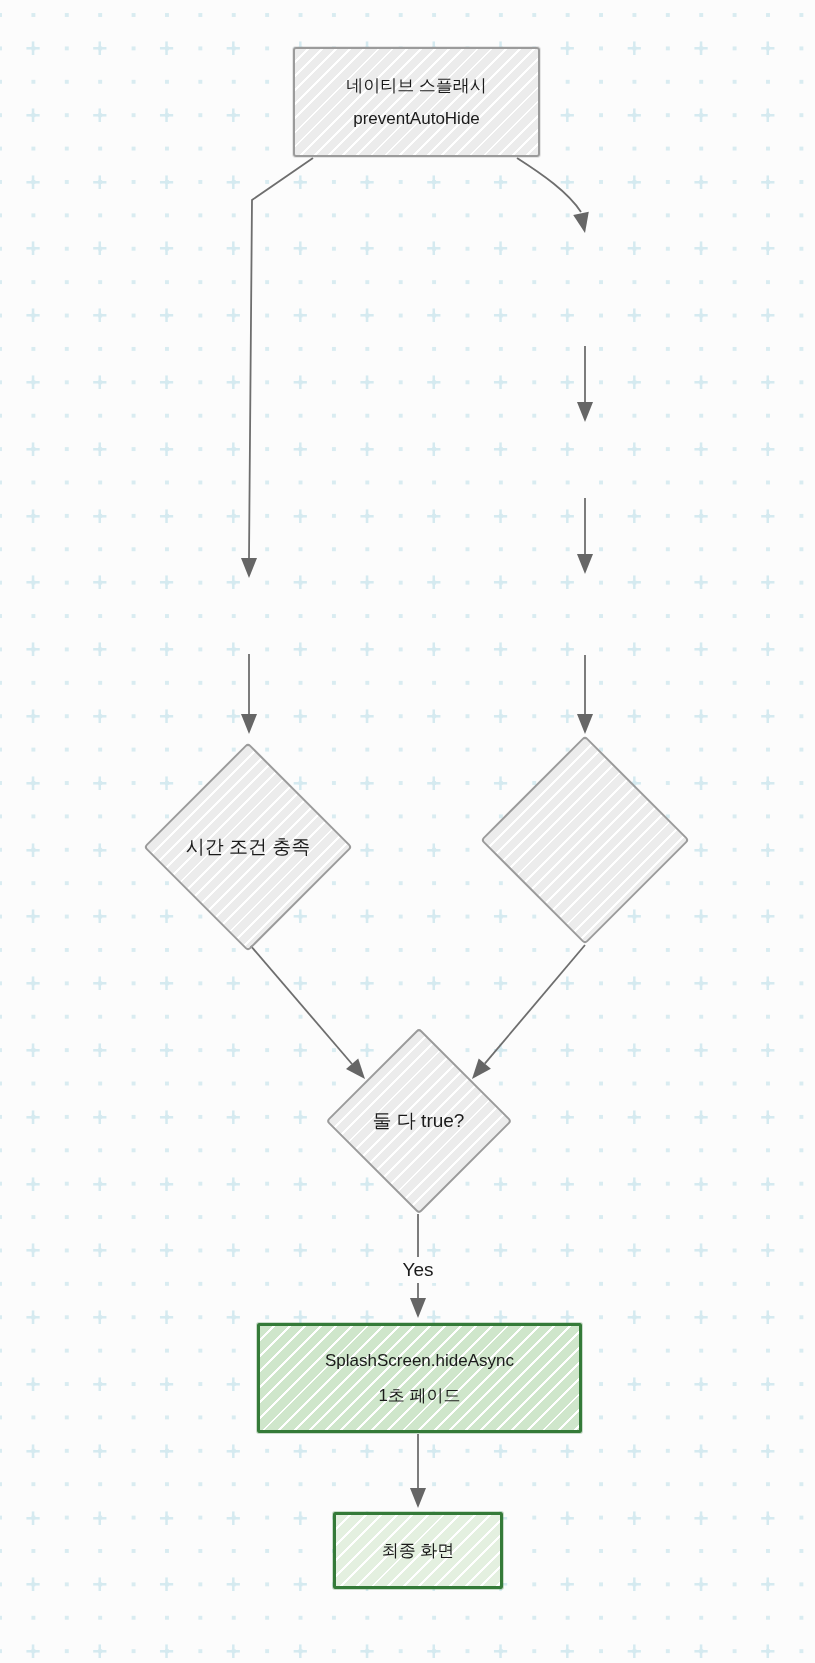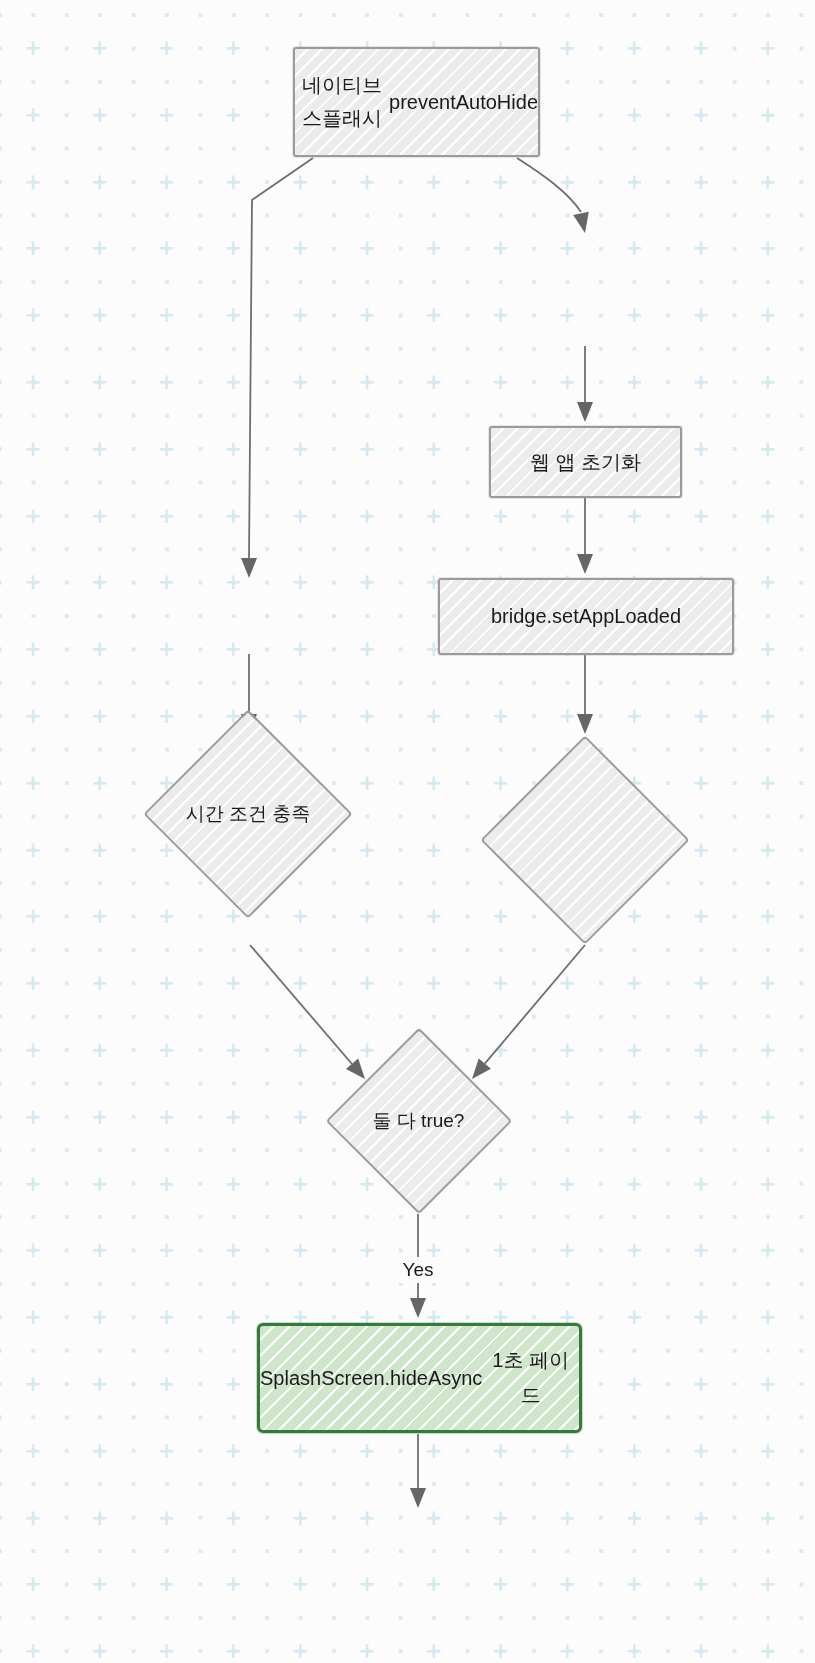--- a/index.html
+++ b/index.html
@@ -21,56 +21,56 @@
     font-family:"DejaVu Sans",sans-serif;
   }
   svg.edges{position:absolute;left:0;top:0;pointer-events:none;}
   svg.edges path{stroke:#6e6e6e;stroke-width:1.8;fill:none;}
   svg.edges polygon{fill:#666;stroke:none;}
 
   .node{
     position:absolute;box-sizing:border-box;
     border:2.5px solid #9b9b9b;border-radius:3px;
     background:repeating-linear-gradient(135deg,#ececec 0 8px,#ffffff 8px 10px);
-    display:flex;flex-direction:row;align-items:center;justify-content:center;
-    text-align:center;font-size:20px;line-height:33px;
+    display:flex;flex-direction:column;align-items:center;justify-content:center;
+    text-align:center;font-size:17px;line-height:33px;
     box-shadow:0 0 0 1px rgba(160,160,160,.25);
   }
   .node.green{
     border:3px solid #347a38;border-radius:2px;
     background:repeating-linear-gradient(135deg,#cfe6cb 0 9px,#ffffff 9px 11px);
     box-shadow:0 0 0 1px rgba(52,122,56,.25);
     line-height:35px;
   }
   .node.green-light{
     background:repeating-linear-gradient(135deg,#e4f0e0 0 9px,#ffffff 9px 11px);
   }
 
   #node-native-splash{left:293px;top:47px;width:247px;height:110px;}
   #node-webview{left:473px;top:237px;width:225px;height:109px;}
   #node-webapp-init{left:489px;top:426px;width:193px;height:72px;}
   #node-bridge{left:438px;top:578px;width:296px;height:77px;}
   #node-timer{left:135px;top:580px;width:197px;height:74px;}
-  #node-hide-async{left:257px;top:1323px;width:325px;height:110px;border-radius:6px;}
+  #node-hide-async{left:257px;top:1323px;width:325px;height:110px;}
   #node-final{left:333px;top:1512px;width:170px;height:77px;}
 
   .diamond{position:absolute;}
   .diamond .shape{
     position:absolute;left:50%;top:50%;
     transform:translate(-50%,-50%) rotate(45deg);
     box-sizing:border-box;
     border:2.5px solid #9b9b9b;border-radius:4px;
     background:repeating-linear-gradient(90deg,#ececec 0 8px,#ffffff 8px 10px);
   }
   .diamond .dlabel{
     position:absolute;left:0;right:0;top:50%;
     transform:translateY(-50%);
     text-align:center;font-size:19px;
   }
-  #node-time-cond{left:143px;top:709px;width:210px;height:210px;}
+  #node-time-cond{left:143px;top:742px;width:210px;height:210px;}
   #node-load-cond{left:480px;top:735px;width:210px;height:210px;}
   #node-time-cond .shape,#node-load-cond .shape{width:148px;height:148px;}
   #node-both-true{left:325px;top:1027px;width:187px;height:187px;}
   #node-both-true .shape{width:132px;height:132px;}
 
   .edge-label{
     position:absolute;transform:translate(-50%,-50%);
     background:#fcfcfc;padding:2px 8px;
     font-size:19px;
   }
@@ -414,27 +414,21 @@
     <path d="M418,1434 L418,1488"></path>
     <polygon points="418,1508 410,1488 426,1488"></polygon>
   </svg>
 
   <div class="node" id="node-native-splash">
     <div>네이티브 스플래시</div>
     <div>preventAutoHide</div>
   </div>
 
 
-  <div class="node" id="node-webapp-init">
-    <div>웹 앱 초기화</div>
-  </div>
-
-  <div class="node" id="node-bridge">
-    <div>bridge.setAppLoaded</div>
-  </div>
+
 
 
   <div class="diamond" id="node-time-cond">
     <div class="shape"></div>
     <div class="dlabel">시간 조건 충족</div>
   </div>
 
   <div class="diamond" id="node-load-cond">
     <div class="shape"></div>
   </div>
@@ -444,14 +438,17 @@
     <div class="dlabel">둘 다 true?</div>
   </div>
 
   <div class="edge-label" style="left:418px;top:1270px;">Yes</div>
 
   <div class="node green" id="node-hide-async">
     <div>SplashScreen.hideAsync</div>
     <div>1초 페이드</div>
   </div>
 
+  <div class="node green green-light" id="node-final">
+    <div>최종 화면</div>
+  </div>
 
 </div>
 
 </body></html>

